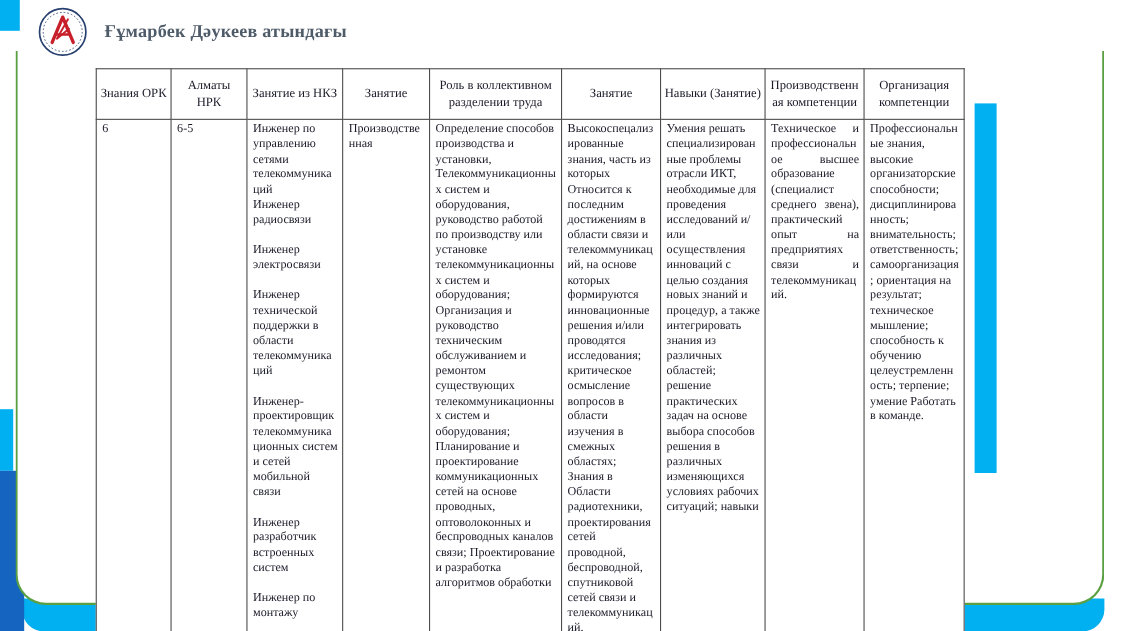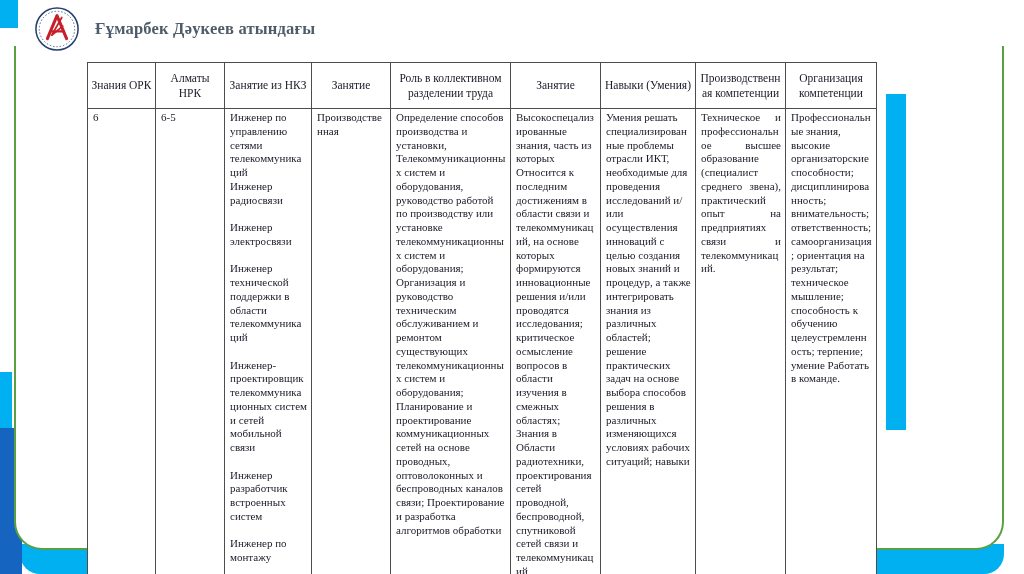--- a/index.html
+++ b/index.html
@@ -73,21 +73,21 @@
         <col style="width:91px">
     </colgroup>
     <thead>
       <tr>
         <th>Знания ОРК</th>
         <th>Алматы НРК</th>
         <th>Занятие из НКЗ</th>
         <th>Занятие</th>
         <th>Роль в коллективном разделении труда</th>
         <th>Занятие</th>
-        <th>Навыки (Умения)</th>
+        <th>Навыки (Занятие)</th>
         <th>Производственная компетенции</th>
         <th>Организация компетенции</th>
       </tr>
     </thead>
     <tbody>
       <tr>
         <td>6</td>
         <td>6-5</td>
         <td>Инженер по управлению сетями телекоммуникаций
 Инженер радиосвязи

